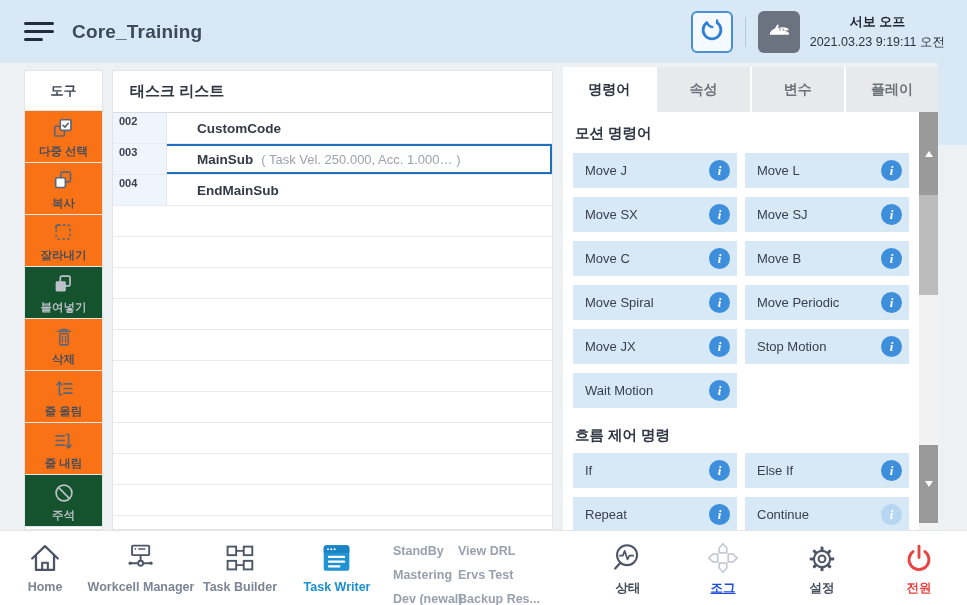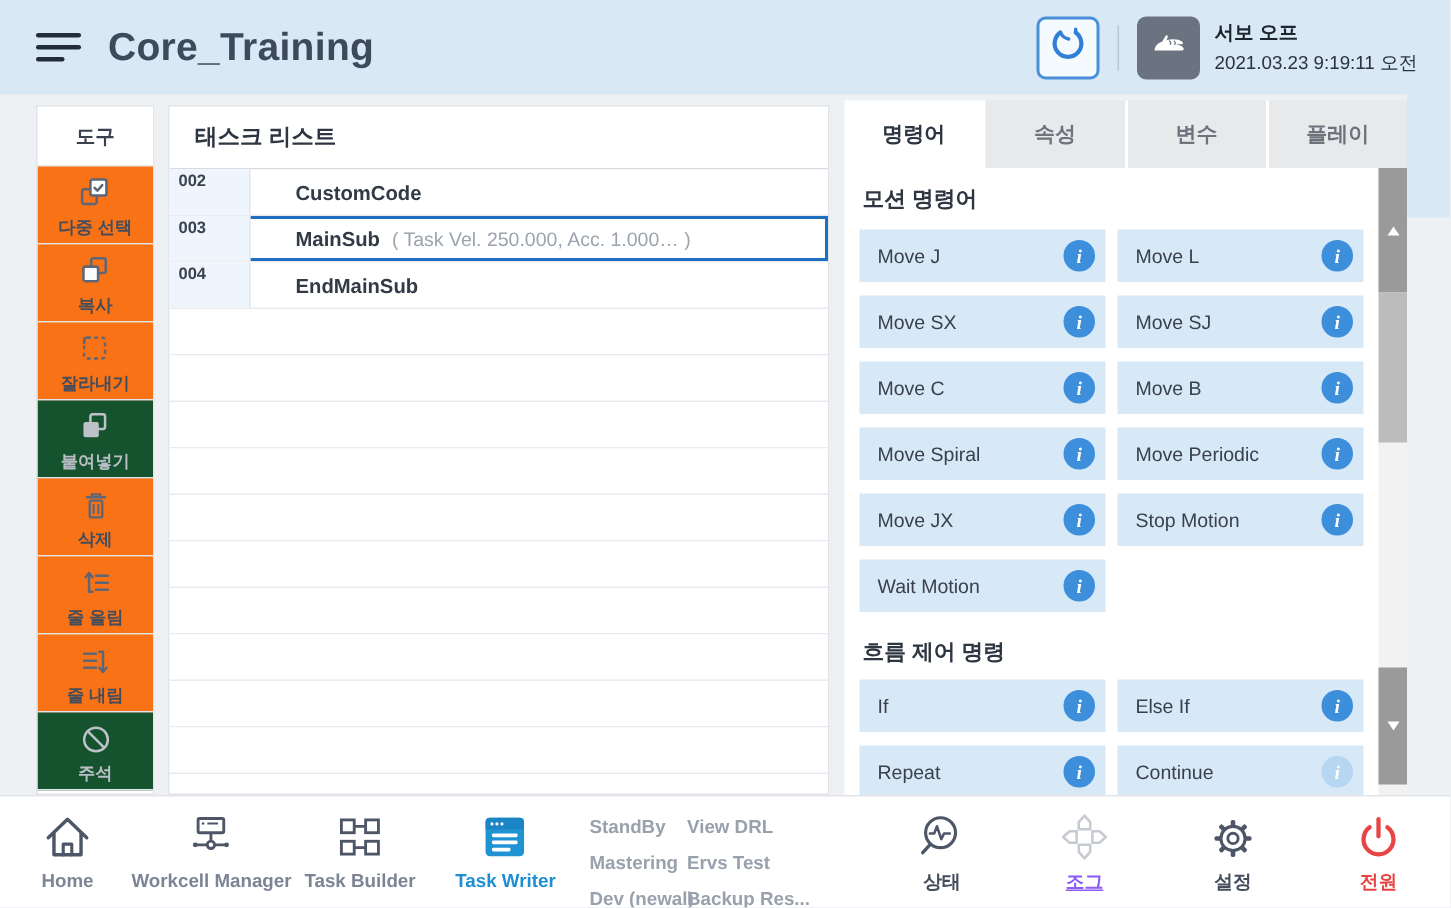--- a/index.html
+++ b/index.html
@@ -5,27 +5,27 @@
   * { margin:0; padding:0; box-sizing:border-box; }
   html,body { width:967px; height:605px; }
   body { font-family:"Liberation Sans", sans-serif; background:#eef1f4; }
   .app { position:relative; width:967px; height:605px; overflow:hidden; background:#eef1f4; }
 
   
   .header { position:absolute; left:0; top:0; width:967px; height:63px; background:#d9e8f5; display:flex; align-items:center; }
   .hamburger { margin-left:24px; width:30px; cursor:pointer; }
   .hamburger span { display:block; height:3px; background:#232c3a; border-radius:2px; margin-bottom:5px; }
   .hamburger span:nth-child(3) { width:19px; margin-bottom:0; }
-  .app-title { margin-left:18px; font-size:26px; font-weight:bold; color:#3e4a5c; letter-spacing:.2px; }
+  .app-title { margin-left:18px; font-size:19px; font-weight:bold; color:#3e4a5c; letter-spacing:.2px; }
   .header-right { position:absolute; right:22px; top:0; height:63px; display:flex; align-items:center; }
   .robot-btn { width:42px; height:42px; background:#f5faff; border:2px solid #4a90d9; border-radius:6px; display:flex; align-items:center; justify-content:center; cursor:pointer; }
   .header-divider { width:1px; height:30px; background:#b7c7d6; margin:0 12px; }
   .servo-box { width:42px; height:42px; background:#6c7380; border-radius:6px; display:flex; align-items:center; justify-content:center; }
   .servo-text { margin-left:10px; }
-  .servo-status { font-size:13px; font-weight:bold; color:#1d242e; }
+  .servo-status { font-size:13px; font-weight:bold; color:#1d242e;margin-left:40px; }
   .servo-time { font-size:12.5px; color:#2c333d; margin-top:3px; }
   .corner-blue { position:absolute; right:0; top:63px; width:29px; height:82px; background:#d9e8f5; }
 
   
   .toolbox { position:absolute; left:24px; top:70px; width:79px; height:460px; background:#fff; border:1px solid #e1e4e8; overflow:hidden; }
   .toolbox-title { height:40px; display:flex; align-items:center; justify-content:center; font-size:13px; font-weight:bold; color:#39414f; border-bottom:1px solid #e4e7ea; }
   .tool-btn { height:52px; border-bottom:1px solid #e4e7ea; display:flex; flex-direction:column; align-items:center; justify-content:center; color:#5c6676; cursor:pointer; background:#f97316; }
   .tool-btn .icon { height:28px; display:flex; align-items:center; justify-content:center; }
   .tool-label { font-size:11.5px; font-weight:bold; color:#454d5b; margin-top:1px; white-space:nowrap; }
   .tool-btn.disabled { background:#14532d; color:#bdc2ca; cursor:default; }
@@ -67,21 +67,21 @@
 
   
   .bottom { position:absolute; left:0; top:530px; width:967px; height:75px; background:#fff; border-top:1px solid #e3e5e8; }
   .nav-item { position:absolute; top:7px; display:flex; flex-direction:column; align-items:center; transform:translateX(-50%); color:#4d5666; cursor:pointer; white-space:nowrap; }
   .nav-item .icon { height:40px; display:flex; align-items:center; justify-content:center; }
   .nav-label { font-size:12.5px; font-weight:bold; color:#7c8595; margin-top:2px; }
   .nav-item.dark .nav-label { color:#454e5c; }
   .nav-item.active { color:#1d8fd2; }
   .nav-item.active .nav-label { color:#1d8fd2; }
   .nav-item.disabled { color:#c6cbd3; cursor:default; }
-  .nav-item.disabled .nav-label { color:#8b5cf6;text-decoration:underline; }
+  .nav-item.disabled .nav-label { color:#1d4ed8;text-decoration:underline; }
   .nav-item.danger { color:#e84444; }
   .nav-item.danger .nav-label { color:#e84444; }
   .nav-pos-home { left:45px; } .nav-pos-workcell-manager { left:141px; }
   .nav-pos-task-builder { left:240px; } .nav-pos-task-writer { left:337px; }
   .nav-pos-status { left:628px; } .nav-pos-jog { left:723px; }
   .nav-pos-settings { left:822px; } .nav-pos-power { left:919px; }
   .nav-textcol { position:absolute; top:8px; font-size:12.5px; font-weight:bold; color:#99a1ad; line-height:24px; white-space:nowrap; }
   .nav-textcol.col1 { left:393px; } .nav-textcol.col2 { left:458px; }
 </style>
 </head>

